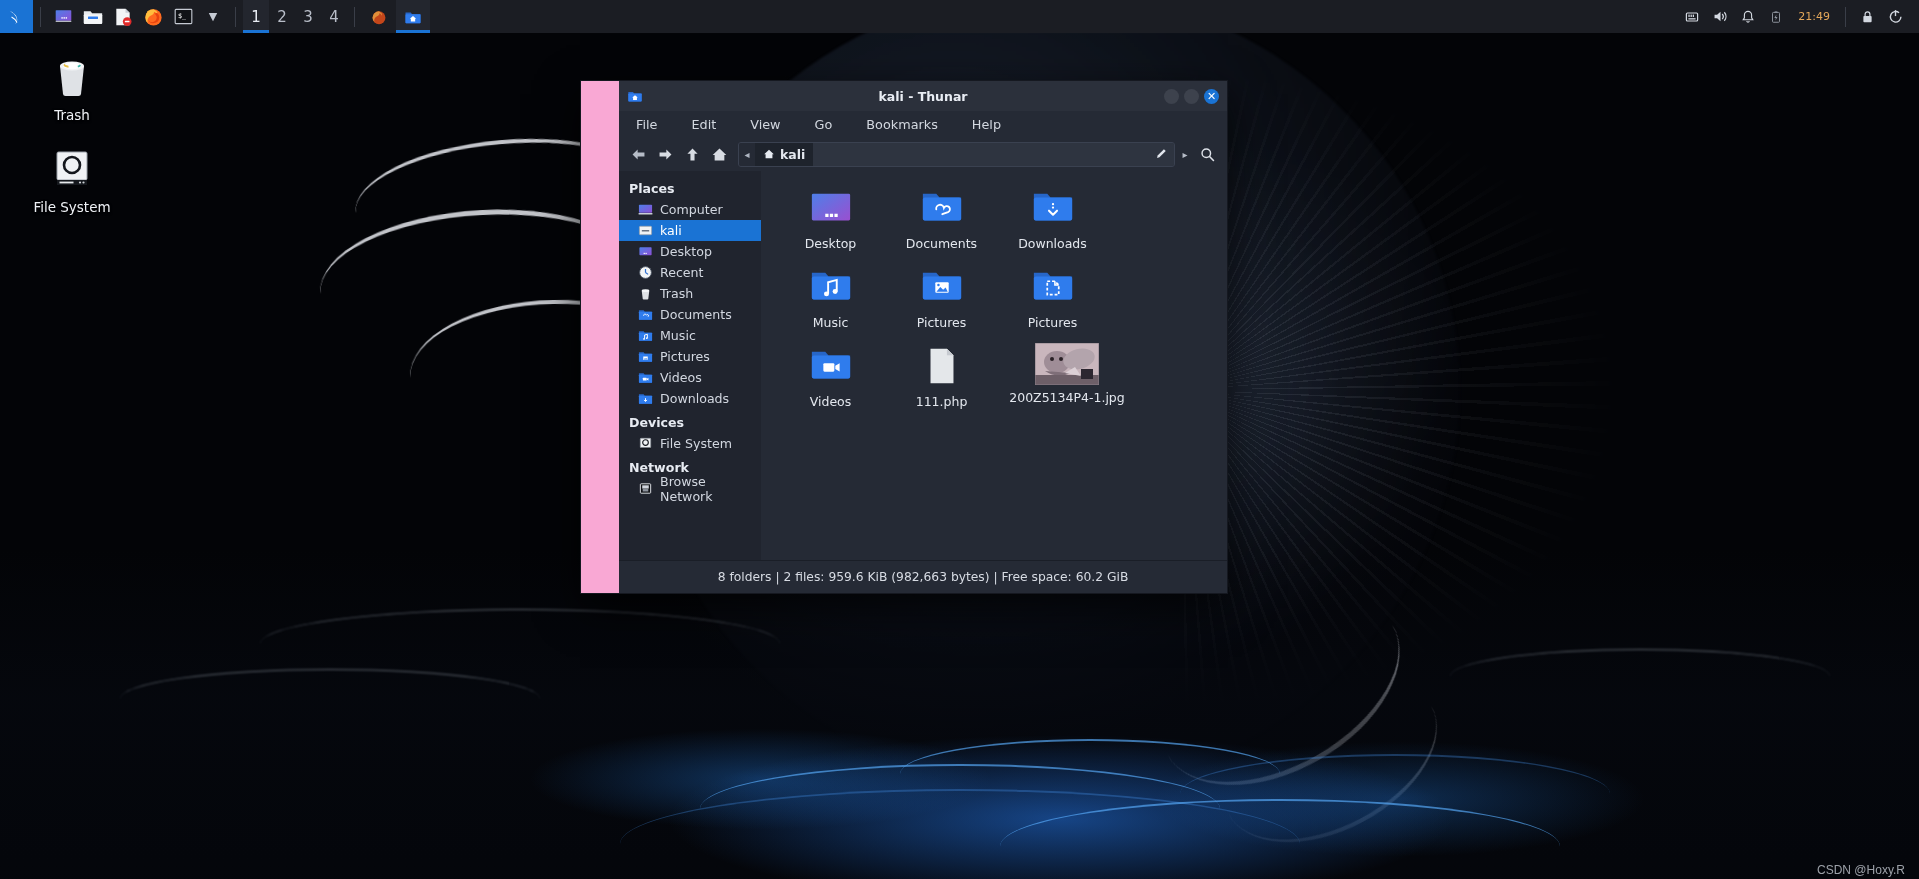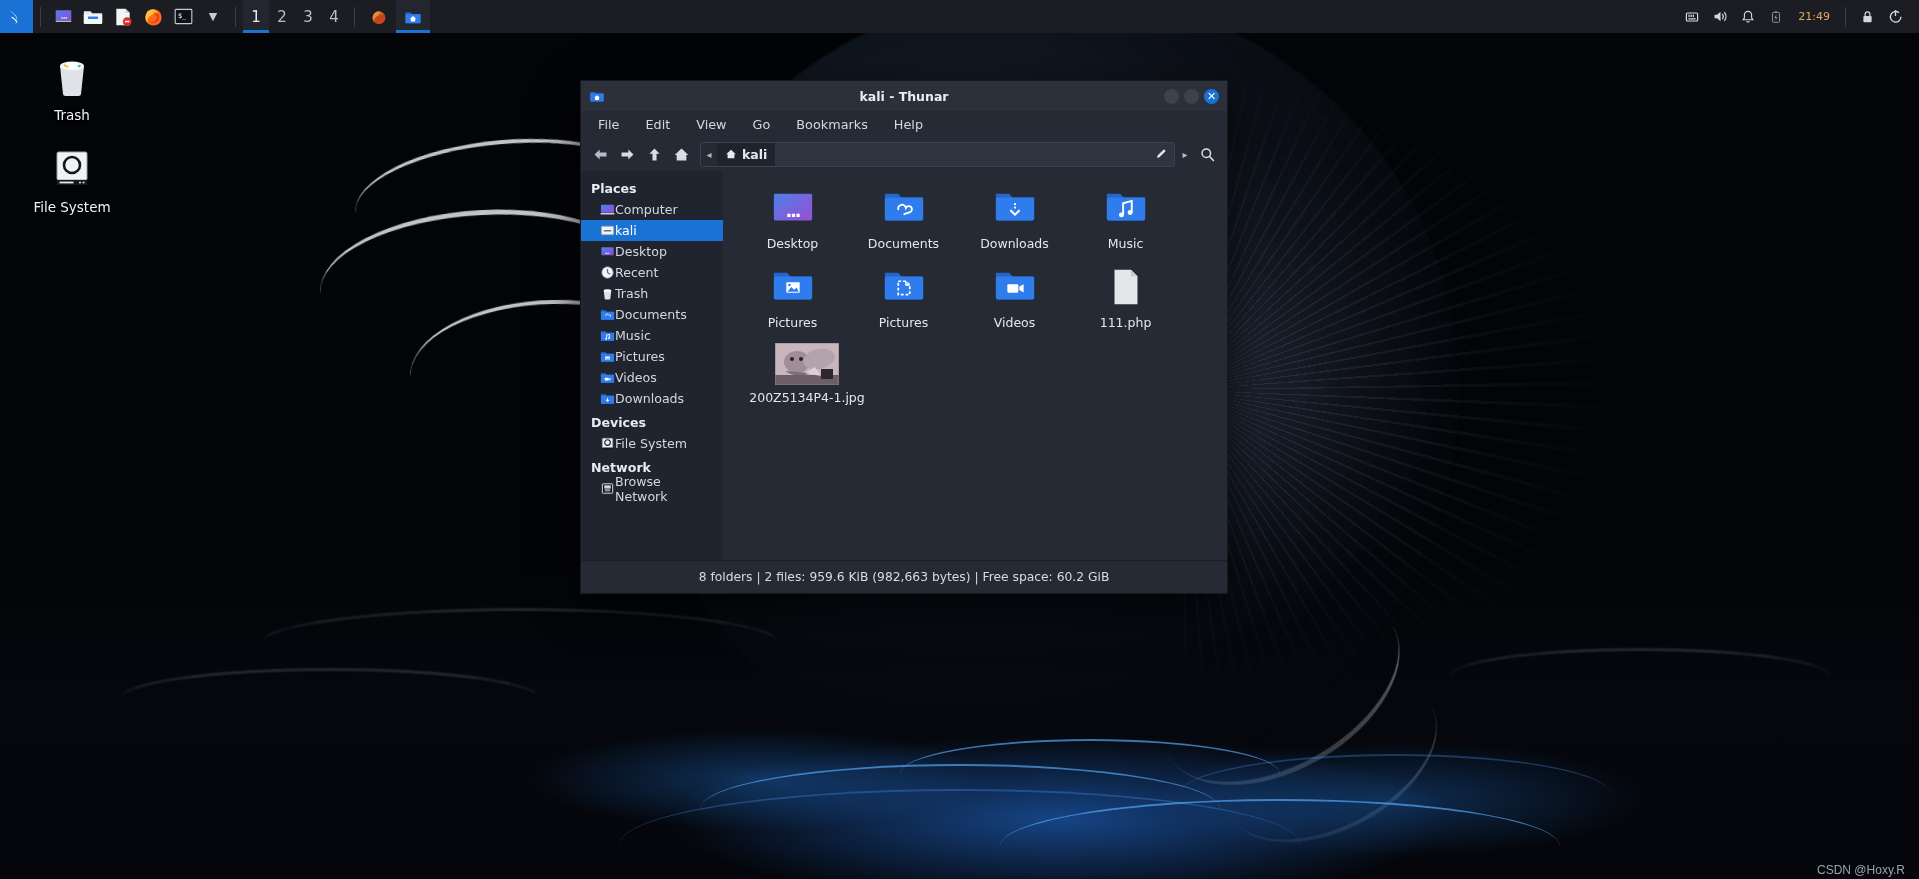--- a/index.html
+++ b/index.html
@@ -131,41 +131,42 @@
   }
   .dicon .glyph { width: 50px; height: 50px; position: relative; }
   .dicon .lbl {
     color: #eef1f6; font-size: 13.5px;
     text-shadow: 0 1px 3px rgba(0,0,0,0.95), 0 0 2px rgba(0,0,0,0.9);
   }
 
   
   #thunar {
     position: absolute; left: 580px; top: 80px; width: 648px; height: 514px;
-    background: #a16207;
+    background: #f9a8d4;
     border: 1px solid #151820;
     box-shadow: 0 14px 40px rgba(0,0,0,0.75);
     display: flex; flex-direction: column;
     z-index: 40;
     color: #d6dae2;
+    padding-left: 38px;
   }
   #titlebar {
     height: 30px; background: #2b303b; display: flex; align-items: center;
     padding: 0 8px; flex: none; position: relative;
   }
   #title-text {
     position: absolute; left: 0; right: 0; text-align: center;
     font-size: 12.5px; font-weight: bold; color: #e9edf4; pointer-events: none;
   }
   .wc { width: 15px; height: 15px; border-radius: 50%; margin-left: 5px; flex: none;
         display:flex; align-items:center; justify-content:center; }
   .wc.min, .wc.max { background: #3d424d; }
   .wc.close { background: #1a73d4; color: #fff; font-size: 11px; font-weight: bold; line-height: 1; }
   #menubar {
-    height: 26px; display: flex; align-items: center; padding-left: 9px; gap: 10px; flex: none;
+    height: 26px; display: flex; align-items: center; padding-left: 9px; gap: 18px; flex: none;
     background: #252a35;
   }
   .menu-item { padding: 3px 8px; font-size: 12.8px; color: #d3d8e0; border-radius: 2px; }
   #toolbar {
     height: 34px; display: flex; align-items: center; gap: 2px; padding: 0 7px; flex: none;
     background: #252a35;
   }
   .tb-btn {
     width: 25px; height: 26px; display: flex; align-items: center; justify-content: center;
     border-radius: 3px; color: #b6bcc7;
@@ -184,21 +185,21 @@
   }
   .pb-blank { flex: 1; background: #2e3440; }
   .pb-edit { width: 26px; display: flex; align-items: center; justify-content: center; flex: none; background: #2e3440; }
   #content { flex: 1; display: flex; min-height: 0; }
   #sidebar {
     width: 142px; flex: none; background: #20242e; padding-top: 6px;
     font-size: 12.6px; overflow: hidden;
   }
   .side-head { padding: 4px 10px 3px 10px; font-weight: bold; color: #e7ebf2; font-size: 12.6px; }
   .side-row {
-    display: flex; align-items: center; padding: 2px 8px 2px 18px; height: 21px;
+    display: flex; align-items: center; gap: 7px; padding: 2px 8px 2px 18px; height: 21px;
     color: #d2d7e0;
   }
   .side-row.sel { background: #1a73d4; color: #ffffff; }
   .side-ico { width: 16px; height: 16px; flex: none; display: flex; align-items: center; justify-content: center; }
   #filepane {
     flex: 1; background: #252a35; padding: 12px 10px 0 14px; position: relative; overflow: hidden;
   }
   #filegrid { display: flex; flex-wrap: wrap; align-content: flex-start; }
   .fitem {
     width: 111px; height: 79px; display: flex; flex-direction: column;

